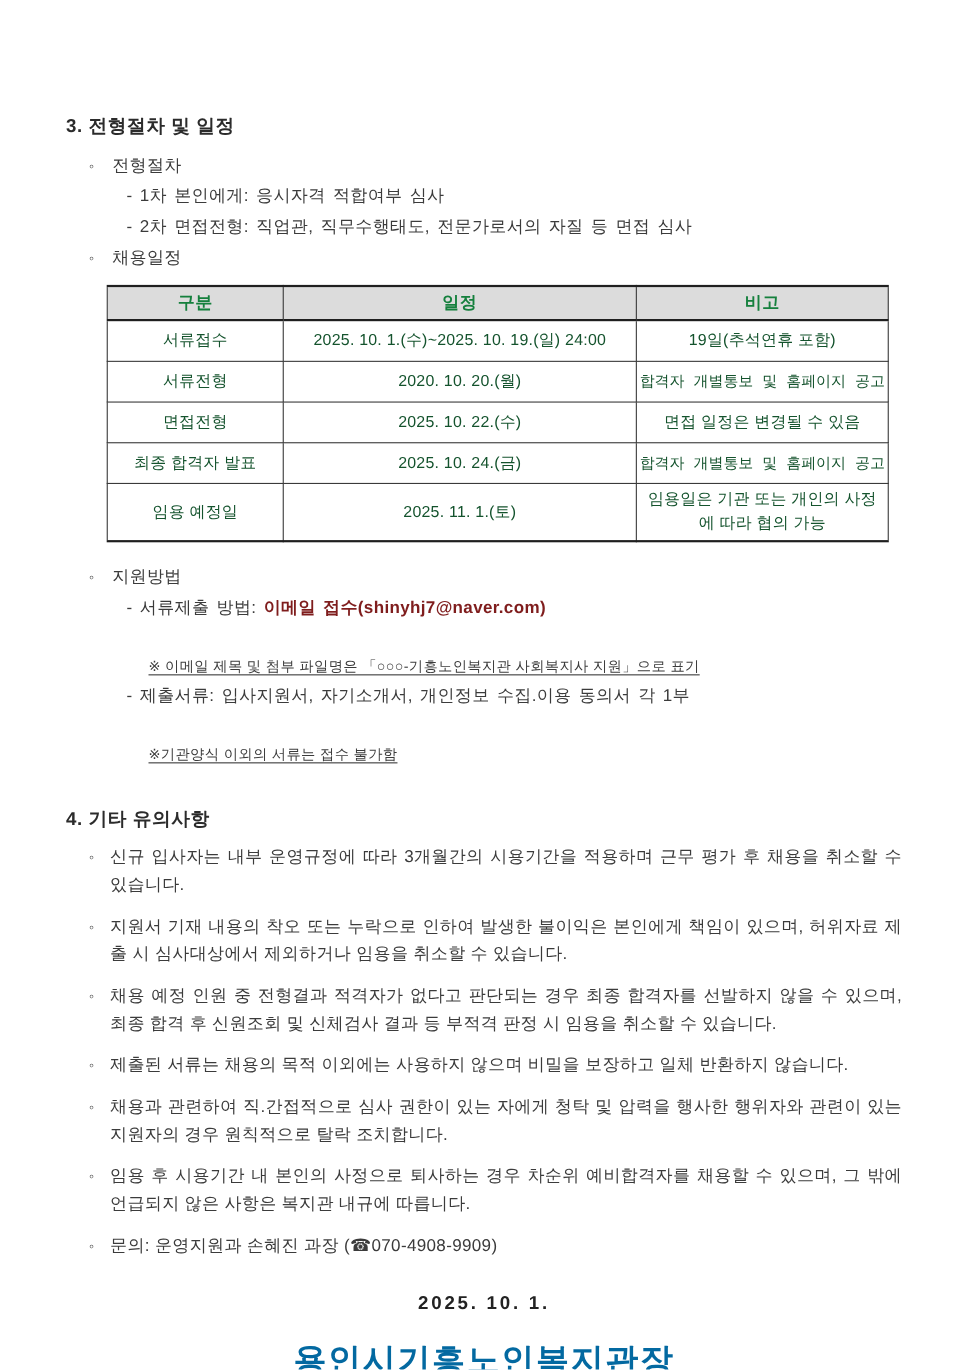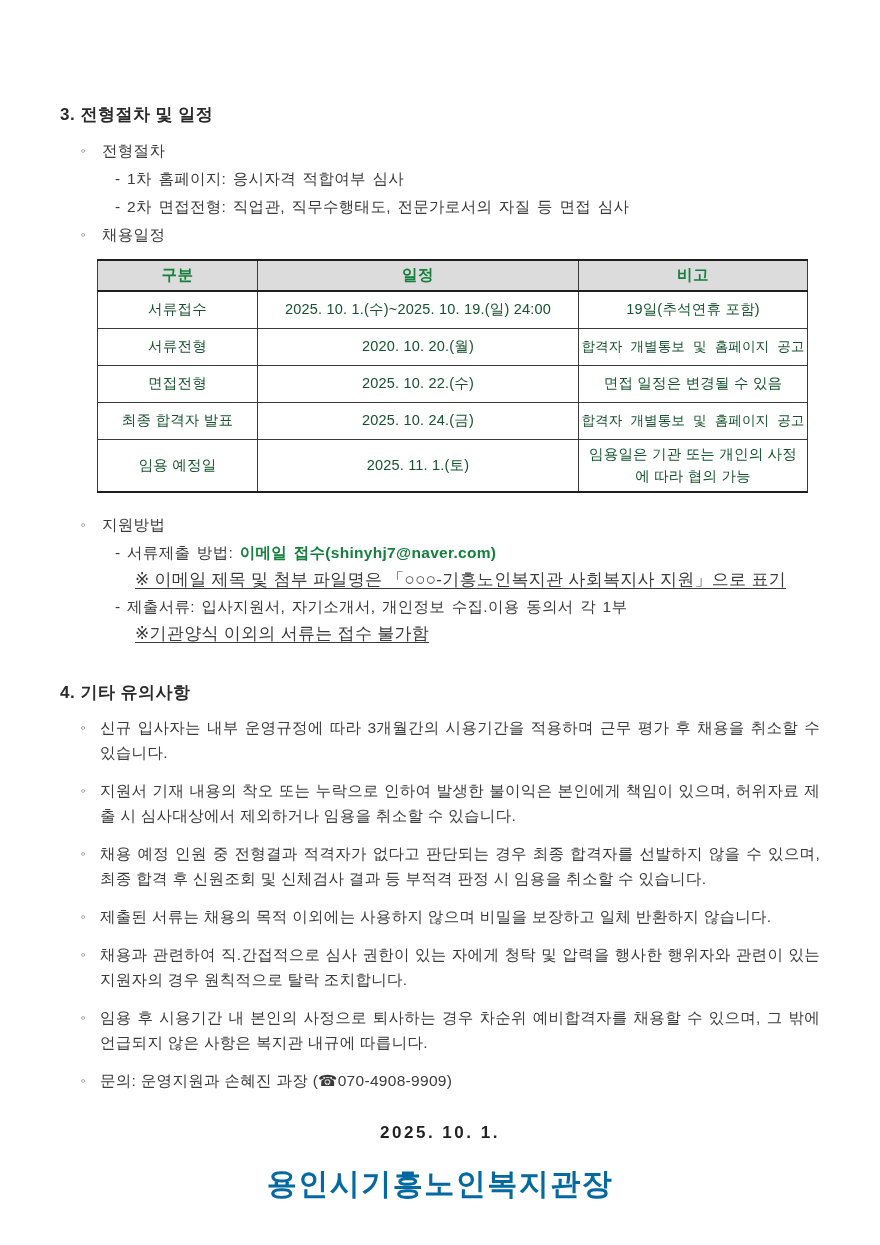--- a/index.html
+++ b/index.html
@@ -36,27 +36,28 @@
     font-size:13px; color:#4a4a4a;
   }
   
   .d2{
     padding-left:55px;
     font-size:15.5px;
     line-height:28px;
     letter-spacing:0.3px;
     word-spacing:2px;
   }
-  .d2 .bold-seg{ font-weight:700; color:#15803d; }
+  .d2 .bold-seg{ font-weight:700; color:#7f1d1d; }
   
   .note{
     padding-left:75px;
-    font-size:17px;
+    font-size:13px;
     line-height:26px;
     letter-spacing:0.3px;
+    margin-top:26px;
   }
   .note .u{
     text-decoration:underline;
     text-underline-offset:3px;
   }
   
   table.sched{
     border-collapse:collapse;
     margin:10px 0 18px 37px;
     width:710px;
@@ -124,21 +125,21 @@
 <body>
 
 <div class="page">
 
   <div class="sec-heading">3. 전형절차 및 일정</div>
 
   <div class="b1">
     <span class="bullet">◦</span>
     <span>전형절차</span>
   </div>
-  <div class="d2">- 1차 홈페이지: 응시자격 적합여부 심사</div>
+  <div class="d2">- 1차 본인에게: 응시자격 적합여부 심사</div>
   <div class="d2">- 2차 면접전형: 직업관, 직무수행태도, 전문가로서의 자질 등 면접 심사</div>
 
   <div class="b1">
     <span class="bullet">◦</span>
     <span>채용일정</span>
   </div>
 
   <table class="sched">
     <colgroup>
         <col class="c1">

